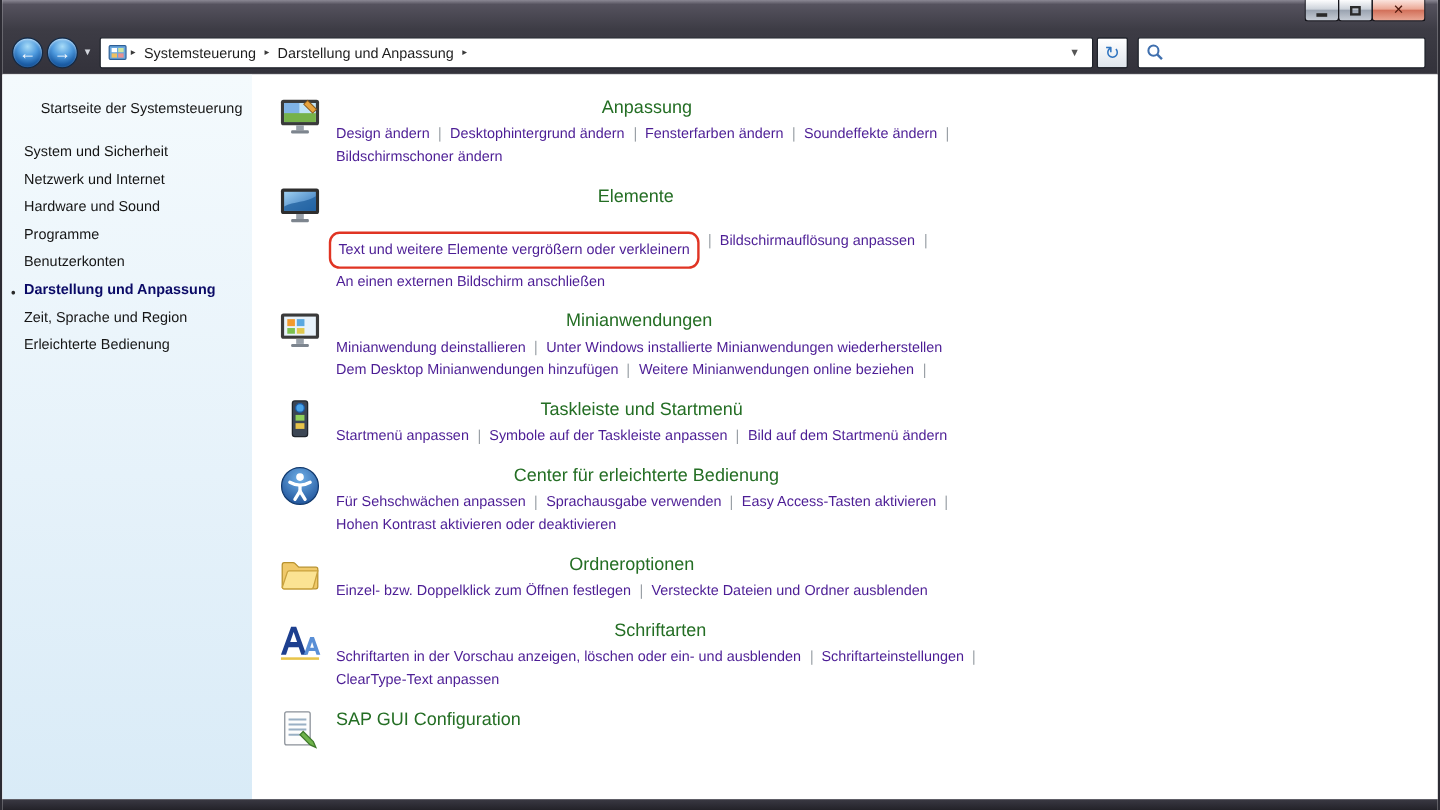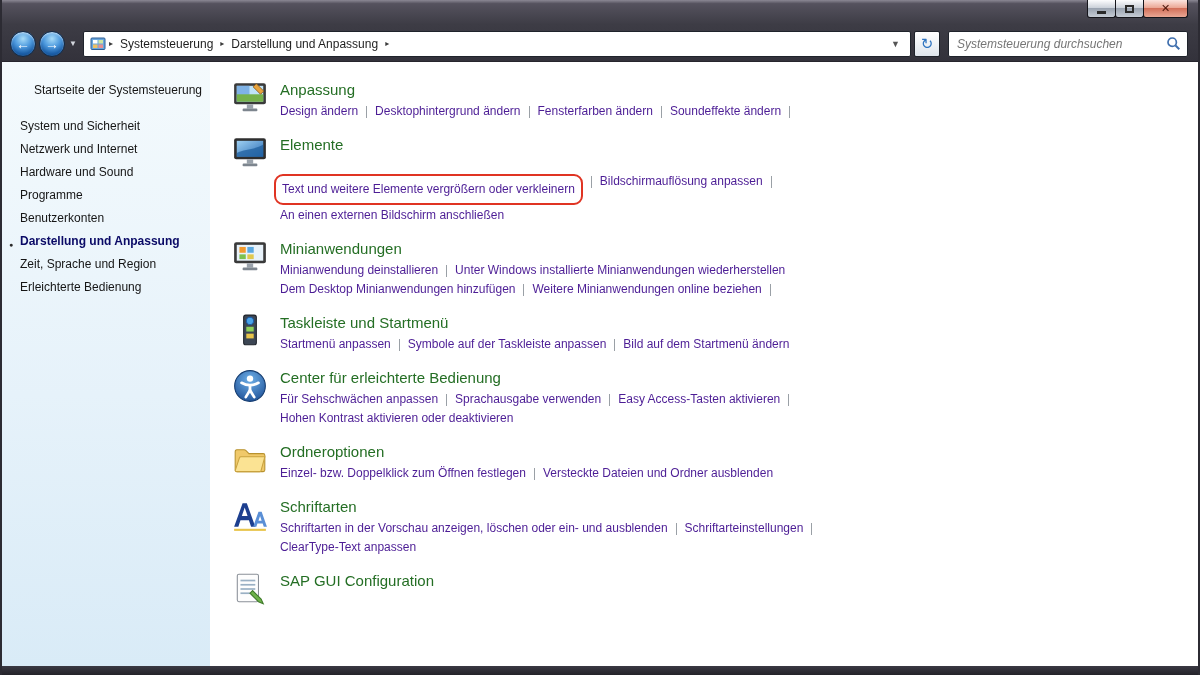--- a/index.html
+++ b/index.html
@@ -79,21 +79,21 @@
     padding-top:17px; font-size:12px;
   }
   .side-item {
     position:relative; padding:4px 8px 4px 18px; color:#151515;
     cursor:pointer; line-height:15px;
   }
   .side-item.home { margin-bottom:13px;text-align:right; }
   .side-item.active { font-weight:bold; color:#0a0a66; }
   .bullet { position:absolute; left:7px; top:7px; font-size:7px; color:#2a2a2a; }
   .main { flex:1; padding:17px 10px 0 22px; overflow:hidden; }
-  .section { display:flex; margin-bottom:12px; }
+  .section { display:flex; margin-bottom:12px;text-align:center; }
   .sec-icon { flex:0 0 36px; width:36px; height:36px; margin-right:12px; margin-top:1px; cursor:pointer; }
   .sec-body { padding-top:2px; }
   .sec-title { font-size:15px; color:#246e24; margin-bottom:5px; cursor:pointer; }
   .sec-row { display:flex; align-items:center; flex-wrap:wrap; font-size:12px; line-height:17px; margin-bottom:2px; }
   .task-link { color:#4c1d95; cursor:pointer; white-space:nowrap; }
   .sep { width:1px; height:12px; background:#9aa0a6; margin:0 8px; }
   .hl {
     border:2px solid #e03423; border-radius:9px; padding:5px 6px; margin-left:-6px;margin-top:16px;
   }
   .bottomframe { flex:0 0 9px; background:linear-gradient(#3a3943,#232229); }
@@ -140,21 +140,20 @@
         <span class="crumb">Darstellung und Anpassung</span>
         <span class="crumb-sep">▸</span>
         <span class="addr-dropdown">▼</span>
       </div>
 
       <div class="refresh-btn">
           <span>↻</span>
         </div>
 
       <div class="searchbox">
-        <input placeholder="Systemsteuerung durchsuchen" style="">
         <span style="display:flex;">
           <svg width="15" height="15" viewBox="0 0 15 15">
             <circle cx="6.2" cy="6.2" r="4.2" fill="none" stroke="#3f6fae" stroke-width="1.7"></circle>
             <line x1="9.5" y1="9.5" x2="13.3" y2="13.3" stroke="#3f6fae" stroke-width="2"></line>
           </svg>
         </span>
       </div>
     </div>
   </div>
 
@@ -193,20 +192,23 @@
           <div class="sec-title">Anpassung</div>
           <div class="sec-row">
             <span class="task-link">Design ändern</span>
               <span class="sep"></span>
             <span class="task-link">Desktophintergrund ändern</span>
               <span class="sep"></span>
             <span class="task-link">Fensterfarben ändern</span>
               <span class="sep"></span>
             <span class="task-link">Soundeffekte ändern</span>
               <span class="sep"></span>
+          </div>
+          <div class="sec-row">
+            <span class="task-link">Bildschirmschoner ändern</span>
           </div>
         </div>
       </div>
 
       <div class="section">
         <div class="sec-icon">
           <svg width="36" height="36" viewBox="0 0 34 34">
             <defs>
               <linearGradient id="dg" x1="0" y1="0" x2="1" y2="1">
                 <stop offset="0" stop-color="#9fd0f2"></stop>

